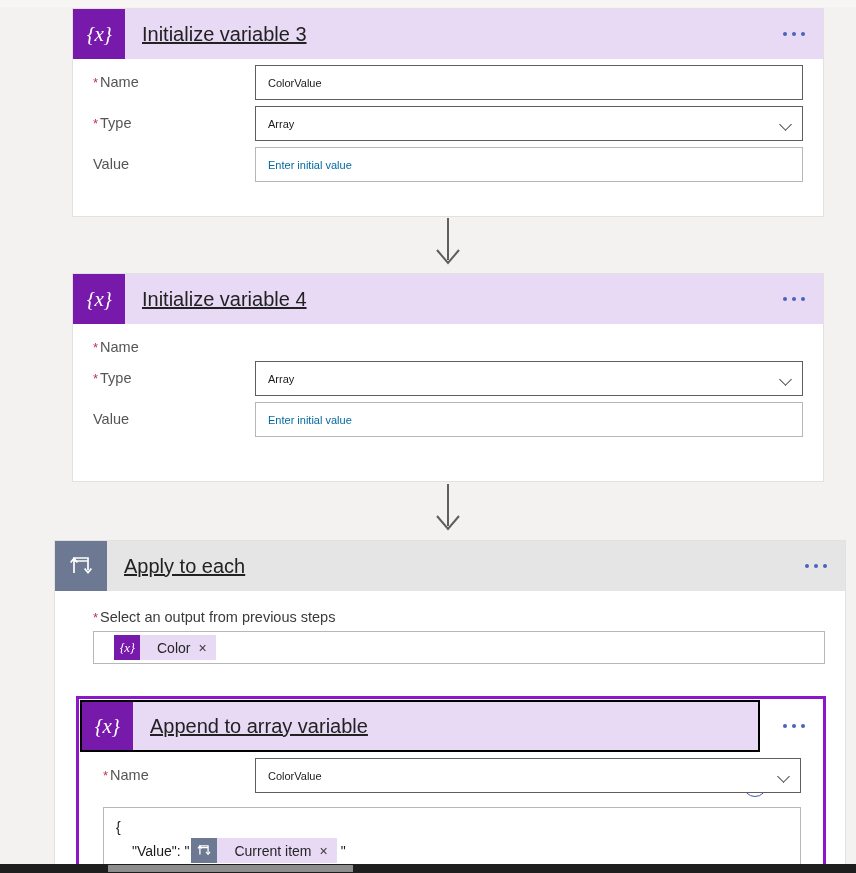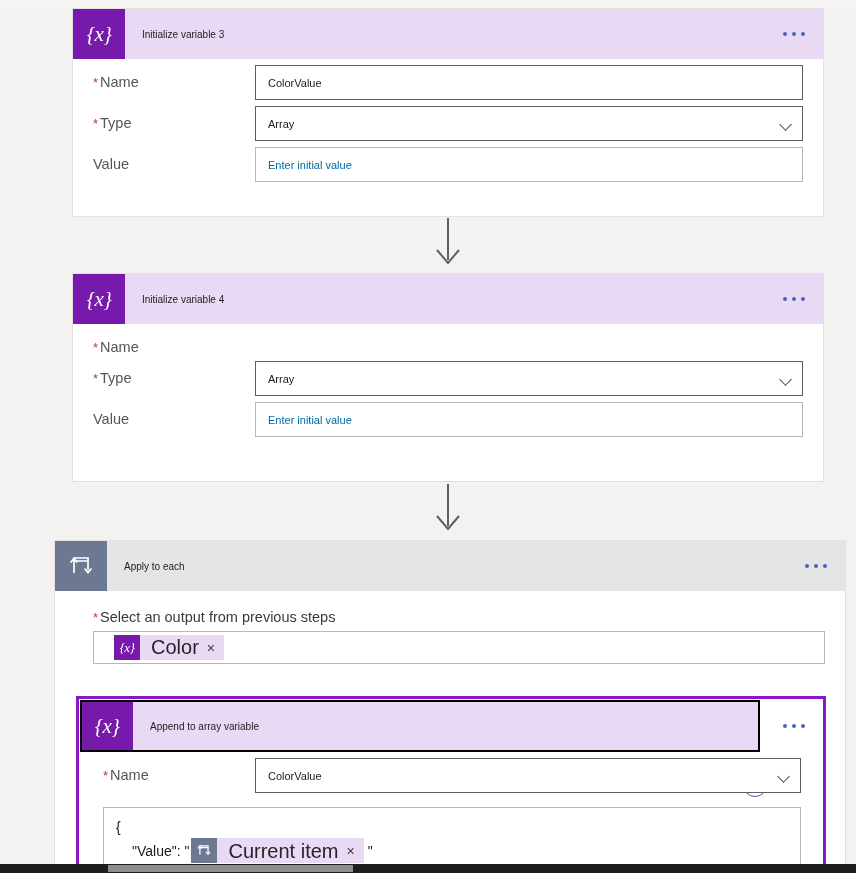--- a/index.html
+++ b/index.html
@@ -44,24 +44,25 @@
   .var-glyph {
     color: #ffffff;
     font-family: "Liberation Serif", serif;
     font-style: italic;
     font-size: 21px;
     line-height: 1;
     letter-spacing: -0.5px;
   }
   .loop-glyph { display: block; }
   .card-title {
-    font-size: 10px;
+    font-size: 20px;
     color: #222222;
     margin-left: 17px;
     white-space: nowrap;
+    text-decoration: underline;
   }
   .ellipsis {
     position: absolute;
     right: 18px; top: 50%;
     transform: translateY(-50%);
     display: flex; gap: 5px;
     cursor: pointer;
   }
   .ellipsis span {
     width: 4px; height: 4px; border-radius: 50%;
@@ -146,22 +147,22 @@
   }
   .token-icon {
     width: 26px; height: 25px;
     background: #7719aa;
     display: flex; align-items: center; justify-content: center;
     flex: 0 0 26px;
   }
   .token-icon.loopicon { background: #6d7993; }
   .token-icon .var-glyph { font-size: 13px; }
   .token-label {
-    font-size: 20px; color: #262626;
-    padding: 0 6px 0 11px;
+    font-size: 14px; color: #262626;
+    padding: 0 6px 0 17px;
     white-space: nowrap;
   }
   .token-x {
     font-size: 14px; color: #3b3a39;
     padding: 0 9px 0 2px;
     cursor: pointer;
   }
 
   
   .selected-card {

